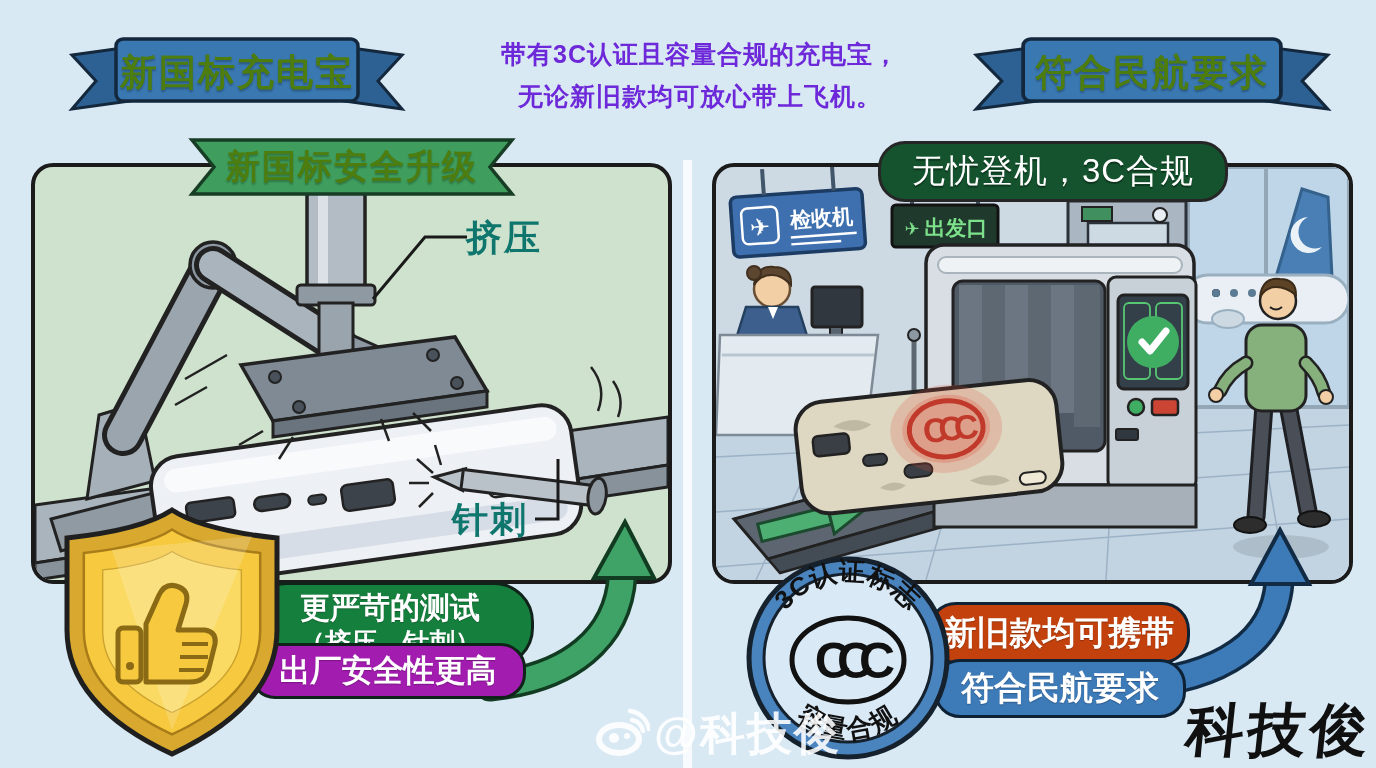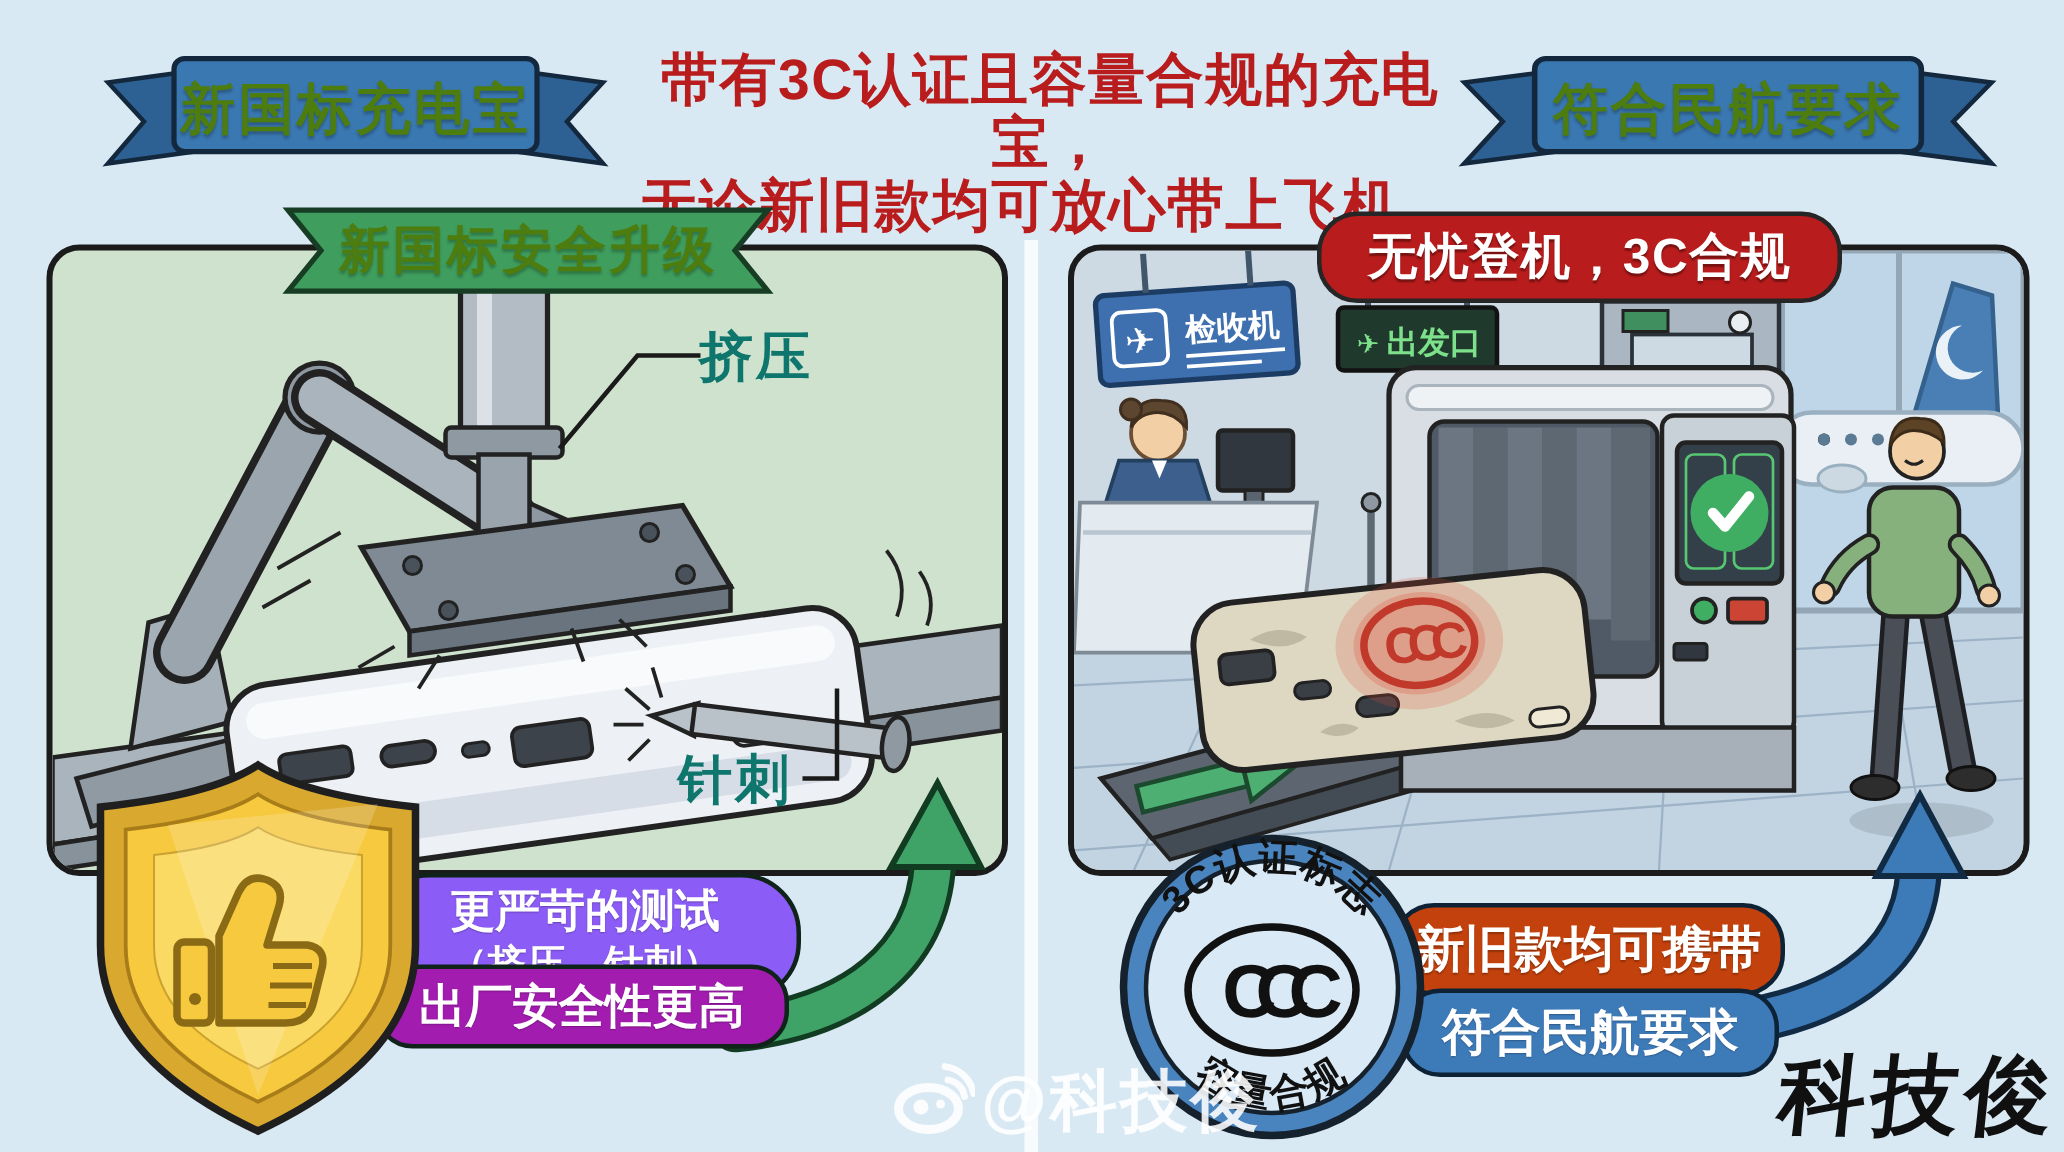--- a/index.html
+++ b/index.html
@@ -8,37 +8,37 @@
     background:#d9e9f4;
     font-family:"Liberation Sans",sans-serif;
   }
   .abs{position:absolute;}
   .ribbon-text{
     position:absolute;inset:0;display:flex;align-items:center;justify-content:center;
     color:#4d7c0f;font-weight:bold;font-size:37px;letter-spacing:2px;
     text-shadow:0 2px 2px rgba(0,0,0,.25);
   }
   .headline{
-    font-weight:bold;color:#b91c1c;font-size:38px;line-height:42px;text-align:center;
+    font-weight:bold;color:#6d28d9;font-size:25px;line-height:42px;text-align:center;
     letter-spacing:1px;
   }
   .panel{
     position:absolute;border:4px solid #1b1b1b;border-radius:22px;overflow:hidden;
   }
   .pill{
     position:absolute;display:flex;align-items:center;justify-content:center;
     color:#fff;font-weight:bold;border:3px solid #10231a;
     text-shadow:0 1px 1px rgba(0,0,0,.25);
   }
   .pill.blue{border-color:#0e2236;}
   .label-cn{position:absolute;font-weight:bold;color:#0f766e;font-size:36px;letter-spacing:2px;}
   .sign-title{
     position:absolute;display:flex;align-items:center;justify-content:center;
-    background:#b91c1c;border:3px solid #262626;border-radius:27px;
-    color:#fff;font-weight:bold;font-size:33px;letter-spacing:1px;
+    background:#14532d;border:3px solid #262626;border-radius:27px;
+    color:#fff;font-weight:normal;font-size:33px;letter-spacing:1px;
     text-shadow:0 2px 1px rgba(0,0,0,.35);
   }
   .watermark{
     color:rgba(255,255,255,.88);font-weight:bold;font-size:45px;letter-spacing:2px;
   }
   .signature{
     font-family:"DejaVu Serif",serif;font-weight:900;font-size:58px;color:#101010;
     letter-spacing:4px;transform:skewX(-6deg);
   }
 </style>
@@ -146,21 +146,21 @@
   <div class="label-cn" style="left:452px;top:496px;">针刺</div>
 
   <div class="abs" style="left:470px;top:508px;width:200px;height:212px;">
     <svg width="200" height="212" viewBox="0 0 200 212">
       <path d="M152,68 C148,130 100,170 20,178" stroke="#123c22" stroke-width="31" fill="none" stroke-linecap="round"></path>
       <path d="M152,68 C148,130 100,170 20,178" stroke="#3fa368" stroke-width="24" fill="none" stroke-linecap="round"></path>
       <polygon points="124,70 184,70 155,14" fill="#3fa368" stroke="#123c22" stroke-width="4"></polygon>
     </svg>
   </div>
 
-  <div class="pill" style="left:246px;top:582px;width:282px;height:80px;border-radius:40px;background:#8b5cf6;flex-direction:column;line-height:34px;">
+  <div class="pill" style="left:246px;top:582px;width:282px;height:80px;border-radius:40px;background:#15803d;flex-direction:column;line-height:34px;">
     <div style="font-size:30px;">更严苛的测试</div>
     <div style="font-size:26px;">（挤压、针刺）</div>
   </div>
   <div class="pill" style="left:250px;top:643px;width:270px;height:50px;border-radius:25px;background:#a21caf;font-size:31px;">出厂安全性更高</div>
 
   <div class="abs" style="left:52px;top:500px;width:240px;height:262px;">
     <svg width="240" height="262" viewBox="0 0 240 262">
       <path d="M120,10 Q150,30 225,38 L225,130 Q225,205 120,254 Q15,205 15,130 L15,38 Q90,30 120,10 Z" fill="#d9a92f" stroke="#1f1f1f" stroke-width="5"></path>
       <path d="M120,10 Q150,30 225,38 L225,130 Q225,205 120,254 Q15,205 15,130 L15,38 Q90,30 120,10 Z" transform="translate(120,132) scale(0.84) translate(-120,-132)" fill="#f6c93e" stroke="#a87c18" stroke-width="3"></path>
       <path d="M120,10 Q150,30 225,38 L225,130 Q225,205 120,254 Q15,205 15,130 L15,38 Q90,30 120,10 Z" transform="translate(120,132) scale(0.66) translate(-120,-132)" fill="#fbda63" stroke="#caa12e" stroke-width="2"></path>

